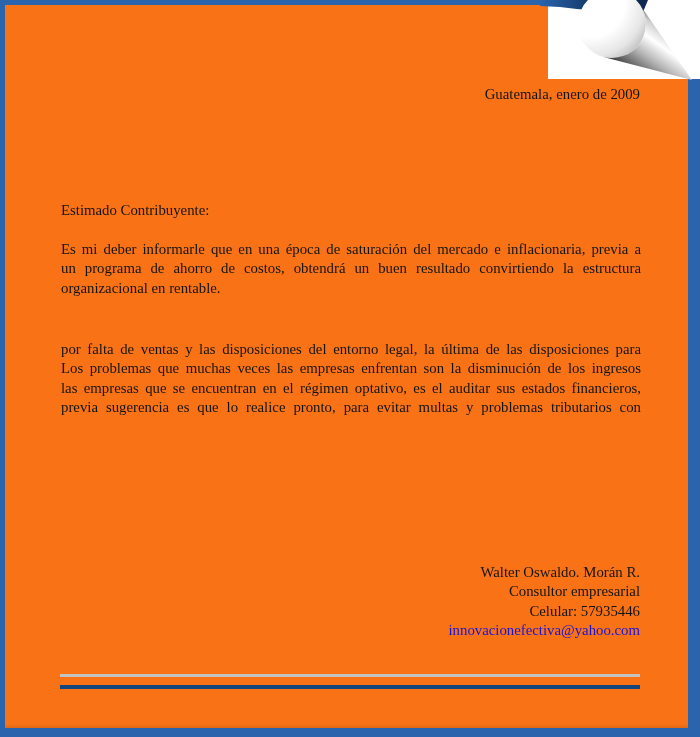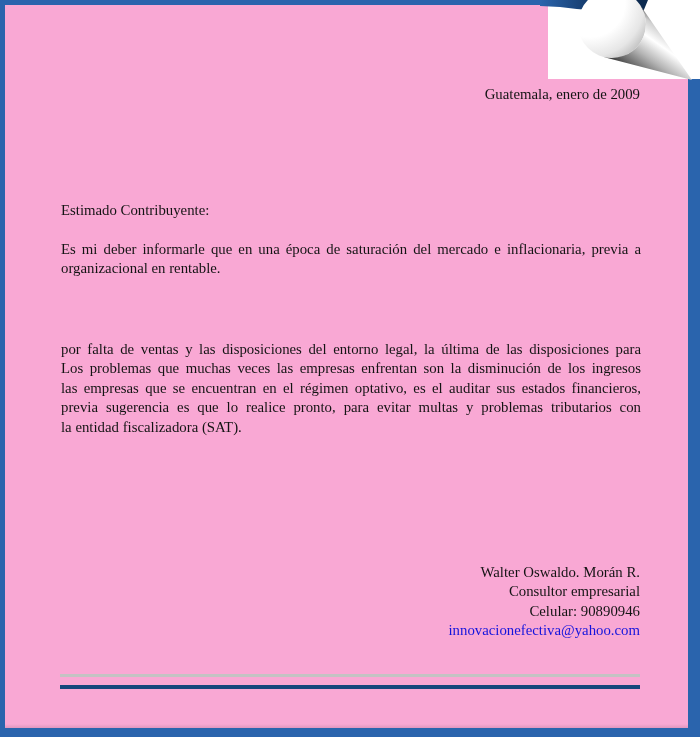--- a/index.html
+++ b/index.html
@@ -7,21 +7,21 @@
     padding: 0;
     width: 700px;
     height: 737px;
     overflow: hidden;
     background: var(--border-blue, #2a64ad);
     font-family: "Liberation Serif", "DejaVu Serif", serif;
   }
   .page {
     position: absolute;
     top: 5px; left: 5px; right: 12px; bottom: 9px;
-    background: #f9a8d4;
+    background: #f97316;
     z-index: 1;
     padding-left: 44px;
   }
   .page-inner-shadow {
     position: absolute;
     left: 0; right: 0; bottom: 0; height: 4px;
     background: linear-gradient(to bottom, rgba(255,255,255,0), rgba(0,0,0,0.10));
   }
   .txt {
     position: absolute;
@@ -59,35 +59,35 @@
 <body>
 
 <div class="page">
 
   <div class="txt date-line">Guatemala, enero de 2009</div>
 
   <div class="txt salutation">Estimado Contribuyente:</div>
 
   <div class="txt para para-1">
     <div class="jline">Es mi deber informarle que en una época de saturación del mercado e inflacionaria, previa a</div>
+    <div class="jline">un programa de ahorro de costos, obtendrá un buen resultado convirtiendo la estructura</div>
     <div class="jlast">organizacional en rentable.</div>
   </div>
 
   <div class="txt para para-2">
     <div class="jline">por falta de ventas y las disposiciones del entorno legal, la última de las disposiciones para</div>
     <div class="jline">Los problemas que muchas veces las empresas enfrentan son la disminución de los ingresos</div>
     <div class="jline">las empresas que se encuentran en el régimen optativo, es el auditar sus estados financieros,</div>
     <div class="jline">previa sugerencia es que lo realice pronto, para evitar multas y problemas tributarios con</div>
-    <div class="jlast">la entidad fiscalizadora (SAT).</div>
   </div>
 
   <div class="txt signature">
     <div>Walter Oswaldo. Morán R.</div>
     <div>Consultor empresarial</div>
-    <div>Celular: 90890946</div>
+    <div>Celular: 57935446</div>
     <div><span class="email-link">innovacionefectiva@yahoo.com</span></div>
   </div>
 
   <div class="footer-line gray"></div>
   <div class="footer-line blue"></div>
 
   <div class="page-inner-shadow"></div>
 </div>
 
 <svg class="curl-svg" viewBox="0 0 160 112" xmlns="http://www.w3.org/2000/svg" aria-hidden="true">

